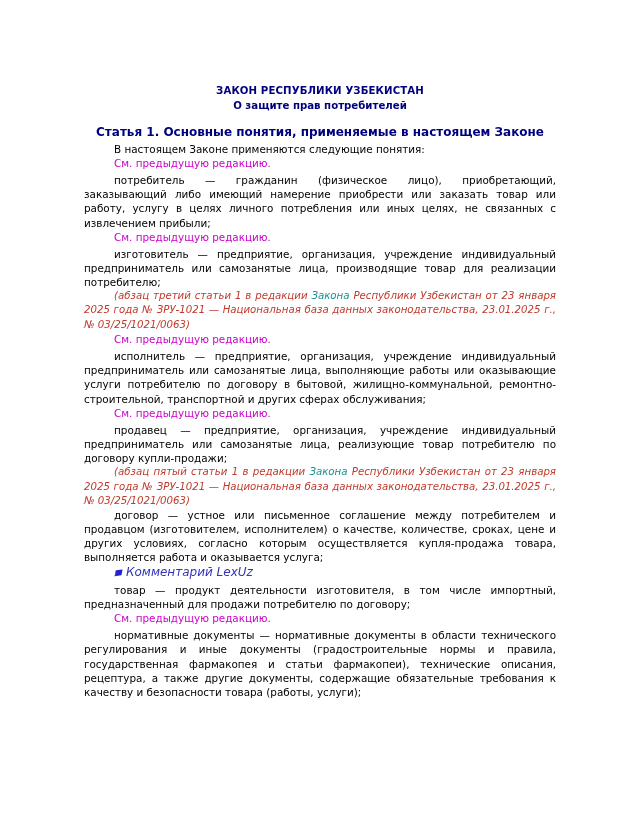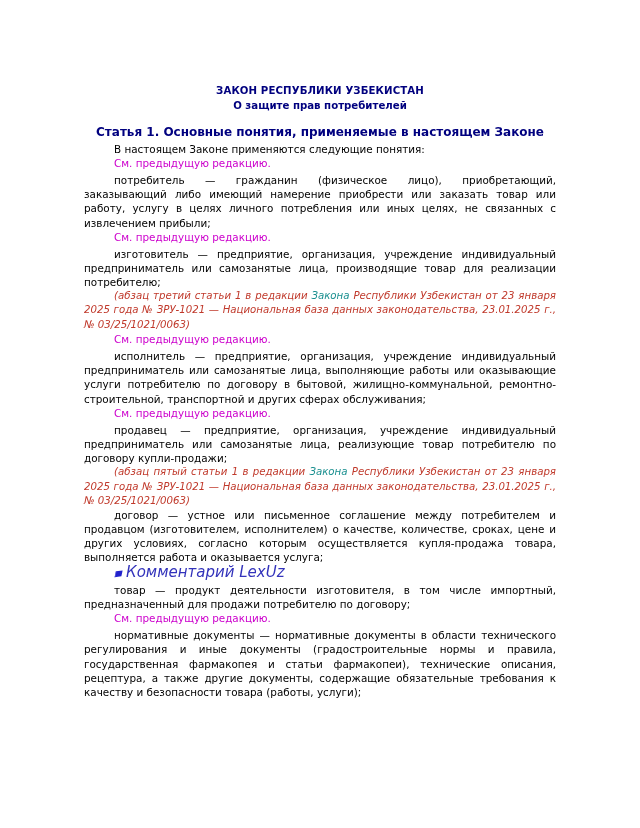--- a/index.html
+++ b/index.html
@@ -90,21 +90,21 @@
   }
   p.amend-note .lawlink {
     color: #1a8f8f;
     font-style: italic;
   }
 
   
   .lexuz-head {
     margin: 1px 0 0 0;
     text-indent: 30px;
-    font-size: 15px;
+    font-size: 12px;
     line-height: 14.4px;
     font-style: italic;
     color: #3333bb;
     white-space: nowrap;
   }
   .lexuz-flag {
     display: inline-block;
     width: 9px;
     height: 8px;
     margin-right: 3px;

